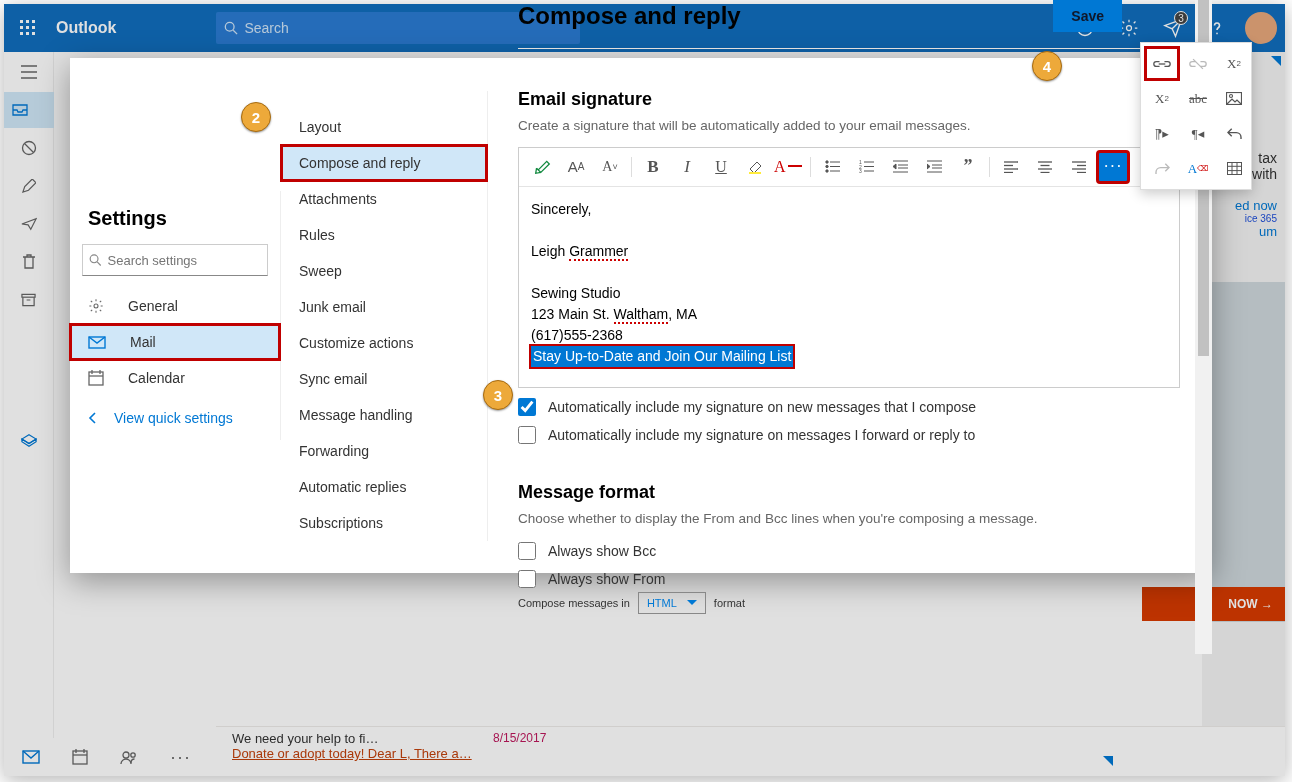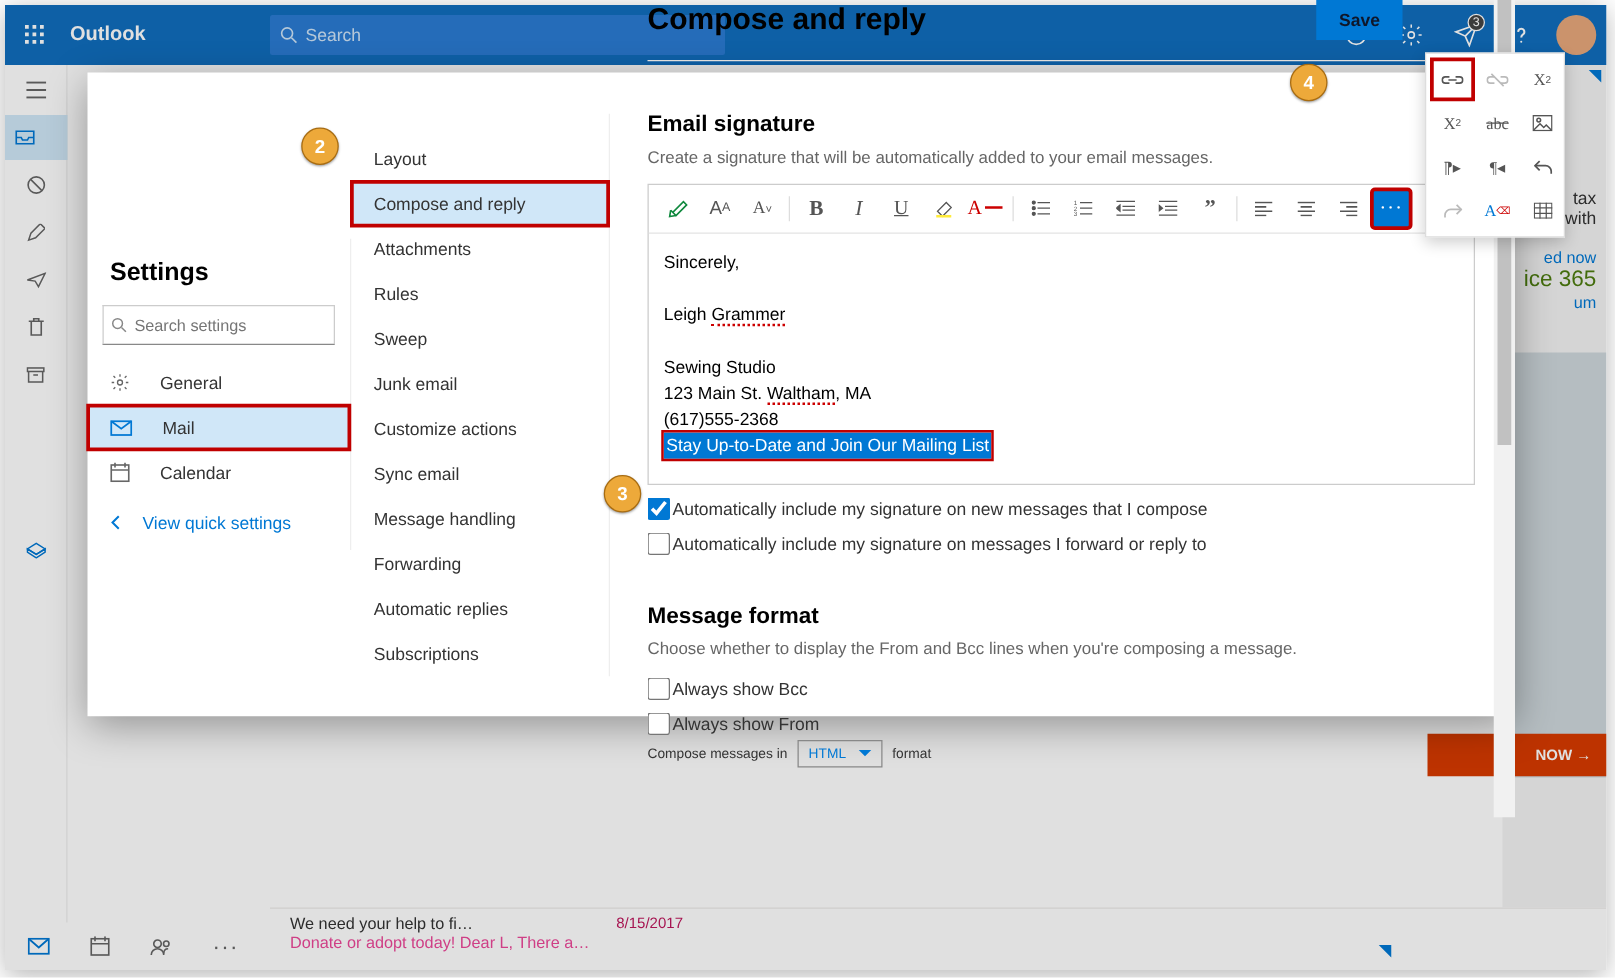--- a/index.html
+++ b/index.html
@@ -46,21 +46,21 @@
 .sig-editor { border:1px solid #ccc; margin-top:14px; }
 .toolbar { display:flex; align-items:center; gap:4px; padding:4px 8px; border-bottom:1px solid #e4e4e4; }
 .tb-btn { width:30px; height:30px; display:flex; align-items:center; justify-content:center; color:#555; cursor:pointer; border-radius:2px; font-family: 'Times New Roman', serif;}
 .tb-sep { width:1px; height:20px; background:#ddd; margin:0 2px;}
 .tb-more { background:#0078d4; color:#fff; outline:3px solid #c00000; outline-offset:-1px;}
 .sig-body { padding: 12px; font-size:14px; line-height:1.5; min-height:200px;}
 .sig-body .underline-red { border-bottom:2px dotted #c00;}
 .sig-link-sel { background:#0078d4; color:#fff; display:inline-block; padding:0 2px;}
 .sig-link-box { outline:2px solid #c00000; display:inline-block;}
 
-.check-row { display:flex; align-items:center; gap:2px; margin-top:10px; font-size:14px; color:#333; }
+.check-row { display:flex; align-items:center; gap:12px; margin-top:10px; font-size:14px; color:#333; }
 .check-row input {width:18px; height:18px; accent-color:#0078d4;}
 
 .fmt-select { display:inline-flex; align-items:center; border:1px solid #888; padding:4px 8px; margin:0 8px; color:#0078d4; cursor:pointer;}
 .fmt-select:after{content:""; width:0;height:0;border-left:5px solid transparent;border-right:5px solid transparent;border-top:5px solid #0078d4; margin-left:10px;}
 
 .float-tools { position:absolute; top:38px; right:33px; width:112px; background:#fff; border:1px solid #ddd; box-shadow:0 4px 12px rgba(0,0,0,.2); padding:6px; display:grid; grid-template-columns:repeat(3,1fr); gap:6px; z-index:30;}
 .ft-btn { width:30px; height:29px; display:flex; align-items:center; justify-content:center; color:#555; cursor:pointer; font-family:'Times New Roman', serif; font-size:13px;}
 .ft-hl { outline:3px solid #c00000;}
 
 .callout { position:absolute; width:30px; height:30px; border-radius:50%; background:#eda93a; border:1px solid #a86c11; color:#fff; font-weight:600; display:flex; align-items:center; justify-content:center; font-size:15px; z-index:50; box-shadow:0 1px 2px rgba(0,0,0,.4);}
@@ -214,32 +214,32 @@
           <circle cx="13" cy="5" r="2.2"></circle>
           <path d="M11 13c0-2.5 1.5-4 3.5-4"></path>
         </svg>
       </span>
     <span style="font-size:18px;color:#666;letter-spacing:1px;">···</span>
   </div>
 
   <div class="msg-strip">
     <div style="color:#333;">We need your help to fi…</div>
     <div class="date">8/15/2017</div>
-    <div style="color:#ec4899;">Donate or adopt today! Dear L, There a…</div>
+    <div style="color:#c2410c;text-decoration:underline;">Donate or adopt today! Dear L, There a…</div>
     <div class="ad-tri2"></div>
   </div>
 
   <div class="ad-strip">
     <div class="ad-tri"></div>
     <div style="position:absolute;top:98px;right:8px;text-align:right;color:#333;font-size:14px;">
       <div>tax</div>
       <div> with</div>
       <br>
       <div style="color:#0078d4;font-size:13px;">ed now</div>
-      <div style="color:#4d7c0f;font-size:18px;">ice 365</div>
+      <div style="color:#1d4ed8;font-size:10px;">ice 365</div>
       <div style="color:#0078d4;font-size:13px;">um</div>
     </div>
     <div class="ad-face"></div>
     <div class="ad-cta">NOW  →</div>
   </div>
 
   <div class="overlay"></div>
 
   <div class="modal">
 

